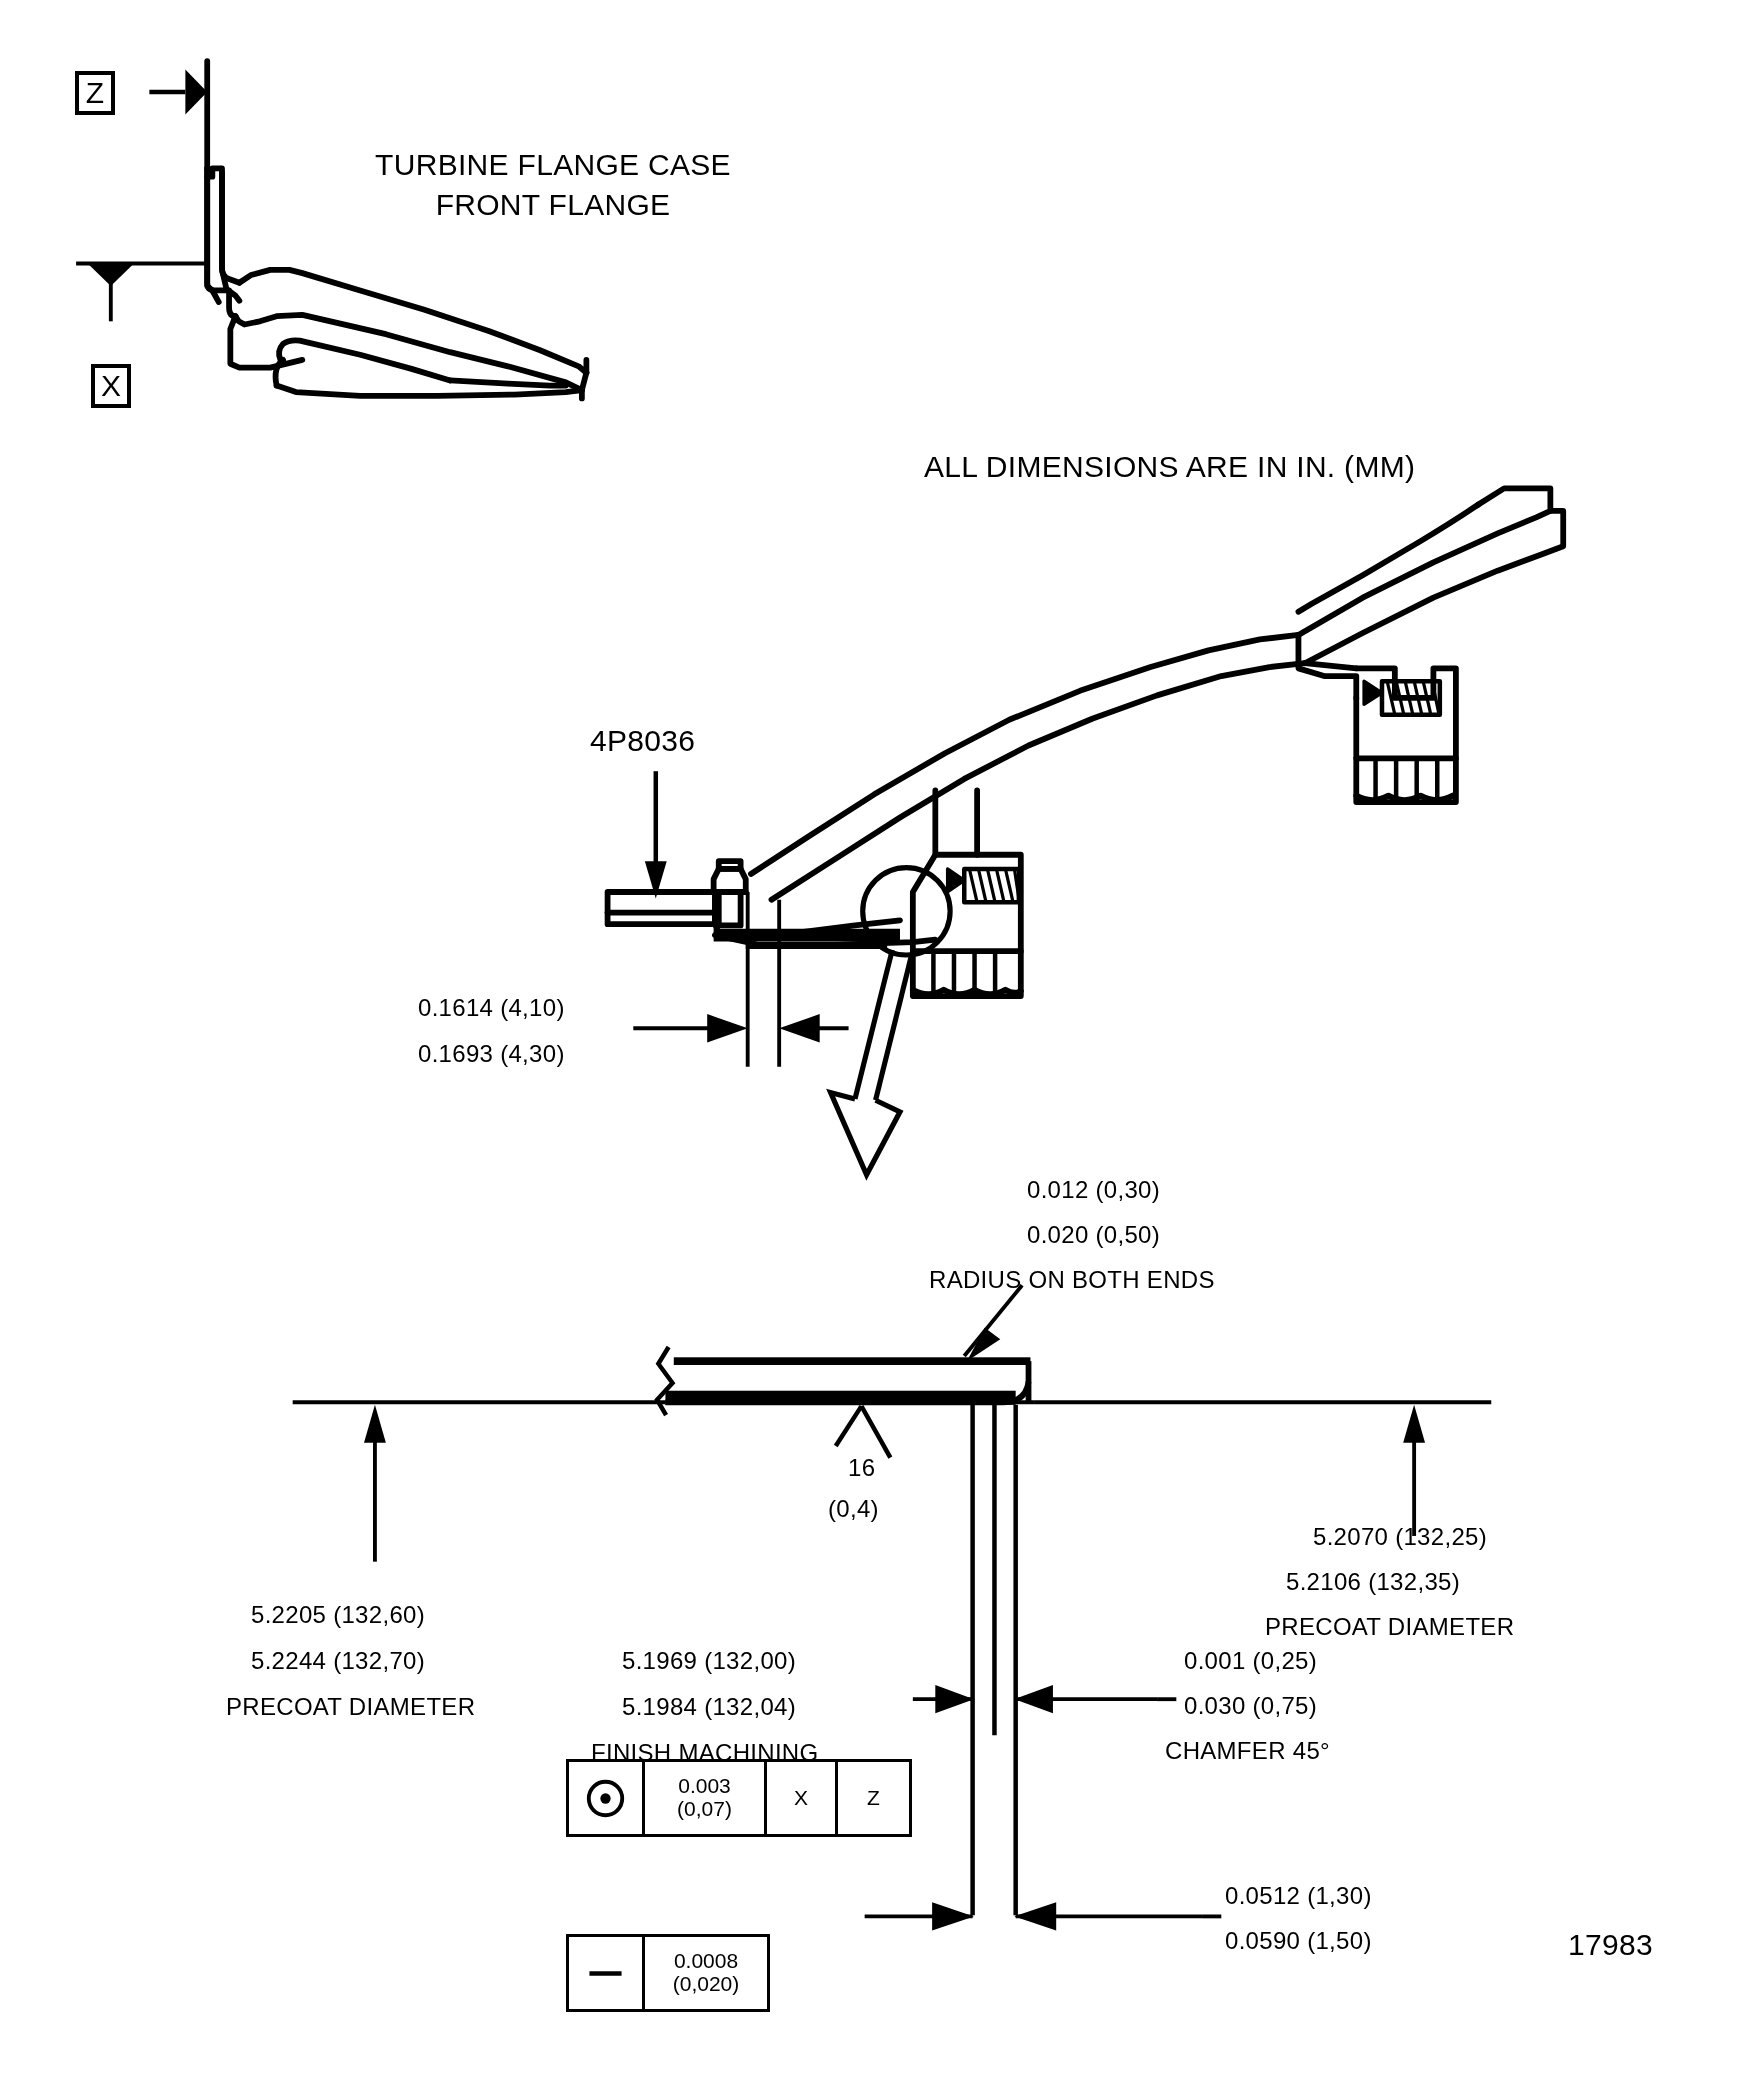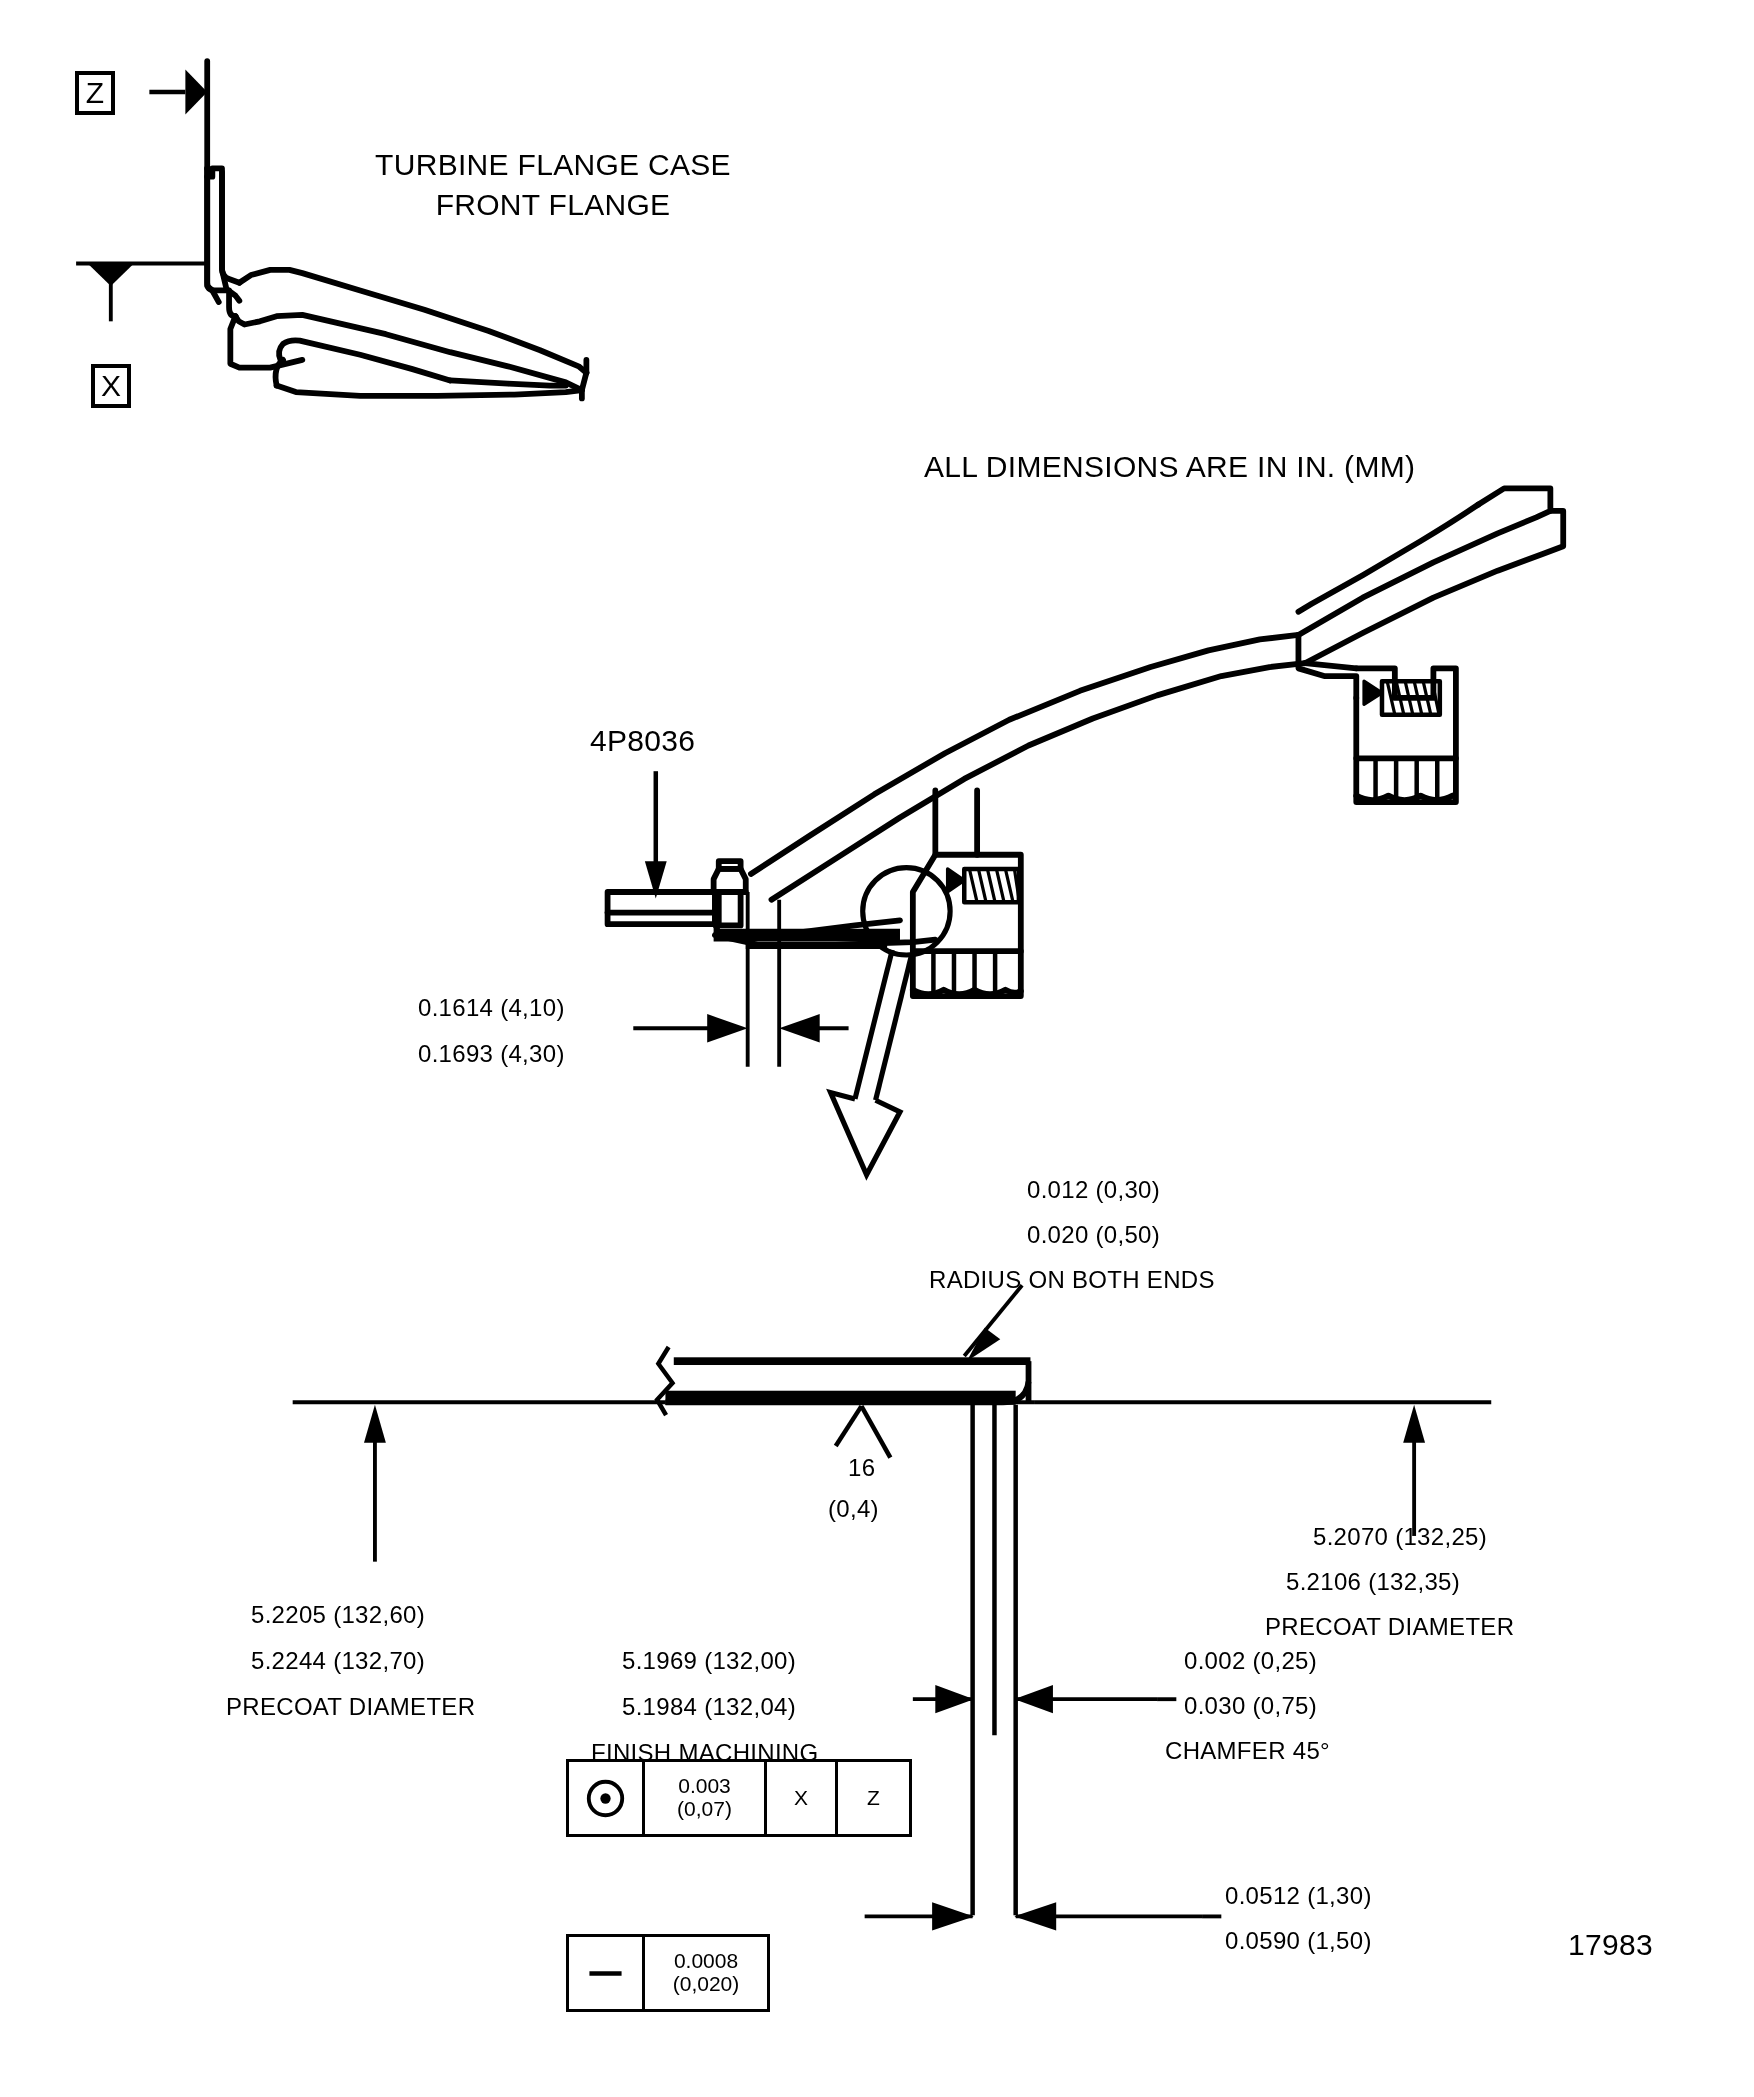--- a/index.html
+++ b/index.html
@@ -312,21 +312,21 @@
   <div class="txt t-dim" style="left:1265px;top:1613px;">PRECOAT DIAMETER</div>
 
   <div class="txt t-dim" style="left:251px;top:1601px;">5.2205 (132,60)</div>
   <div class="txt t-dim" style="left:251px;top:1647px;">5.2244 (132,70)</div>
   <div class="txt t-dim" style="left:226px;top:1693px;">PRECOAT DIAMETER</div>
 
   <div class="txt t-dim" style="left:622px;top:1647px;">5.1969 (132,00)</div>
   <div class="txt t-dim" style="left:622px;top:1693px;">5.1984 (132,04)</div>
   <div class="txt t-dim" style="left:591px;top:1739px;">FINISH MACHINING</div>
 
-  <div class="txt t-dim" style="left:1184px;top:1647px;">0.002 (0,25)</div>
+  <div class="txt t-dim" style="left:1184px;top:1647px;">0.001 (0,25)</div>
   <div class="txt t-dim" style="left:1184px;top:1692px;">0.030 (0,75)</div>
   <div class="txt t-dim" style="left:1165px;top:1737px;">CHAMFER 45°</div>
 
   <div class="txt t-dim" style="left:1225px;top:1882px;">0.0512 (1,30)</div>
   <div class="txt t-dim" style="left:1225px;top:1927px;text-align:center;">0.0590 (1,50)</div>
 
   <div class="fcf" style="left:566px;top:1759px;height:72px;">
     <div class="cell sym">
       <svg width="45" height="45" viewBox="0 0 70 70">
         <circle cx="35" cy="35" r="26" fill="none" stroke="#000" stroke-width="6"></circle>

